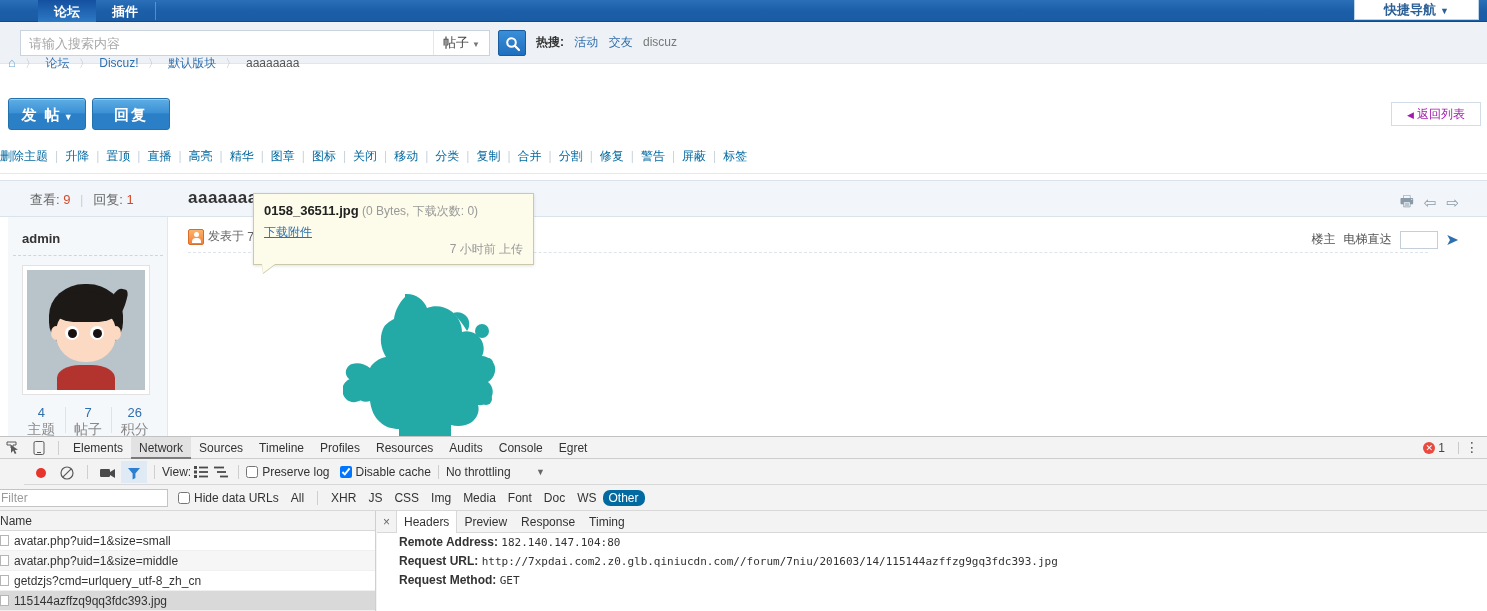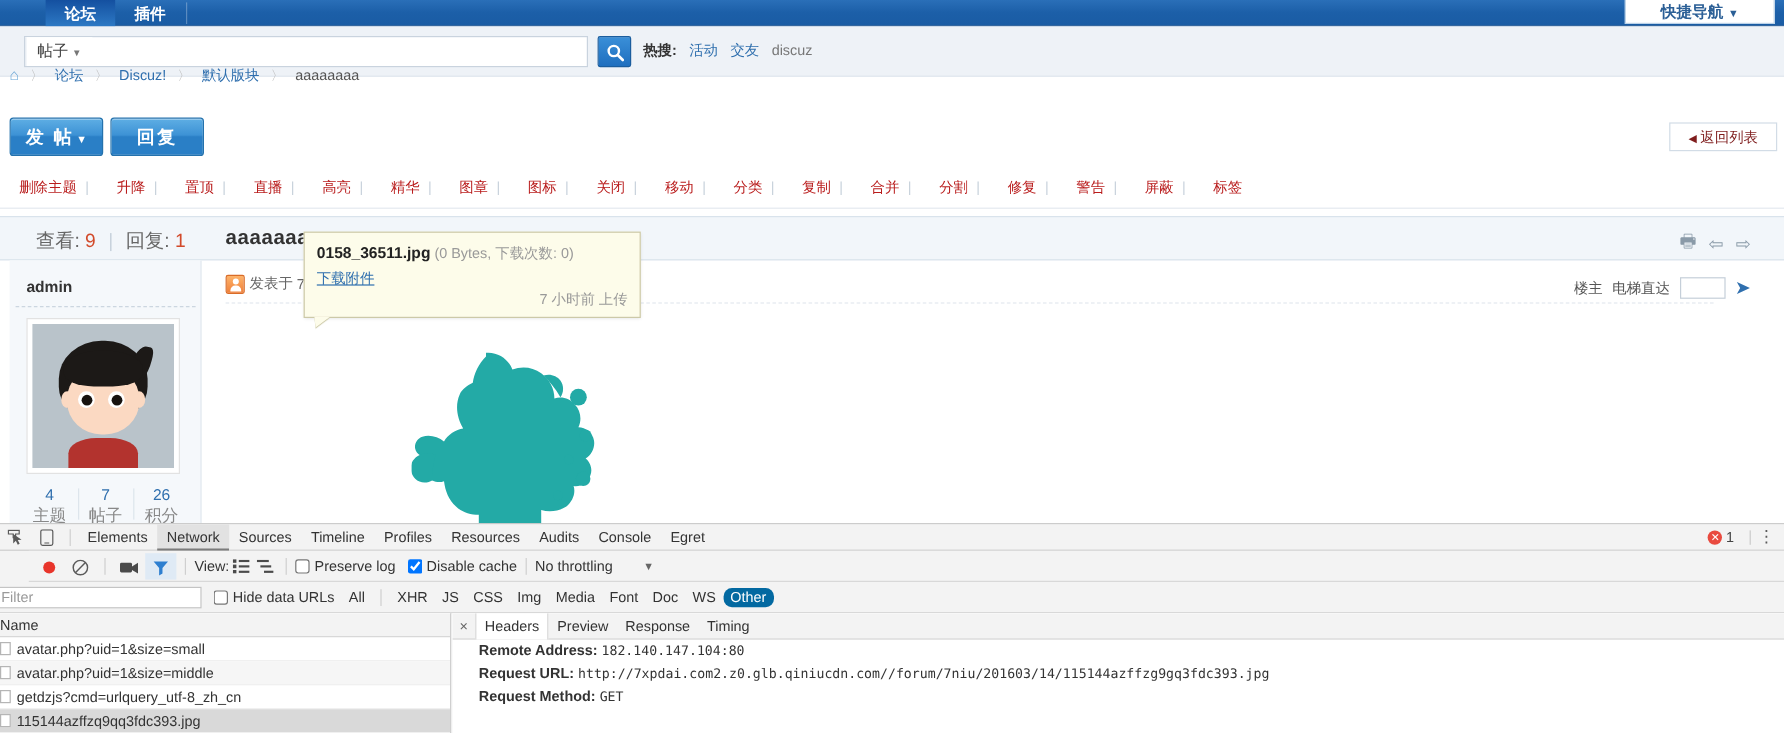--- a/index.html
+++ b/index.html
@@ -107,44 +107,44 @@
     box-shadow: inset 0 1px 0 rgba(255,255,255,0.35);
     letter-spacing: 2px;
   }
   #btn-post { left: 8px; width: 78px; }
   #btn-post .caret { font-size: 9px; margin-left: 2px; font-weight: normal; letter-spacing: 0; }
   #btn-reply { left: 92px; width: 78px; }
   #btn-backlist {
     position: absolute; right: 6px; top: 8px;
     width: 90px; height: 24px; line-height: 23px;
     border: 1px solid #d2dce6; background: #fff;
-    color: #7f1d1d; font-size: 12px; text-align: center;
+    color: #a21caf; font-size: 12px; text-align: center;
     cursor: pointer;
   }
   #btn-backlist .arrow { font-size: 9px; margin-right: 3px; }
 
   
   #modbar {
     position: absolute; left: 0; top: 148px; width: 1487px; height: 26px;
     font-size: 12px; white-space: nowrap;
     border-bottom: 1px solid #e4e9ef;
   }
-  #modbar a { color: #b91c1c; text-decoration: none; cursor: pointer; padding-left: 16px; }
+  #modbar a { color: #0369a1; text-decoration: none; cursor: pointer; }
   #modbar .bar { color: #c8d2dc; margin: 0 7px; }
 
   
   #threadhead {
     position: absolute; left: 0; top: 180px; width: 1487px; height: 37px;
     background: #f2f6fa;
     border-top: 1px solid #d9e3ec;
     border-bottom: 1px solid #d9e3ec;
   }
   #viewreply {
     position: absolute; left: 30px; top: 10px;
-    font-size: 16px; color: #666;
+    font-size: 13px; color: #666;
   }
   #viewreply .num { color: #d24a2a; }
   #viewreply .div { color: #c8d2dc; margin: 0 6px; }
   #threadtitle {
     position: absolute; left: 188px; top: 188px;
     font-size: 17px; font-weight: bold; color: #333;
     letter-spacing: 0.5px;
   }
   #threadicons {
     position: absolute; right: 28px; top: 190px;
@@ -390,20 +390,21 @@
     <div class="navtab">插件</div>
   </div>
   <div class="navsep"></div>
   <div id="quicknav">
     <span>快捷导航</span><span class="caret">▼</span>
   </div>
 </div>
 
 <div id="searchbar">
   <div id="searchwrap">
+    <input id="searchinput" type="text" placeholder="请输入搜索内容" style="">
     <div id="searchtype">
       <span>帖子</span><span class="caret">▼</span>
     </div>
   </div>
 </div>
 <div id="searchbtn">
   <svg width="16" height="16" viewBox="0 0 16 16">
     <circle cx="6.5" cy="6.5" r="4.3" fill="none" stroke="#fff" stroke-width="2"></circle>
     <line x1="9.8" y1="9.8" x2="14" y2="14" stroke="#fff" stroke-width="2.2" stroke-linecap="round"></line>
   </svg>

